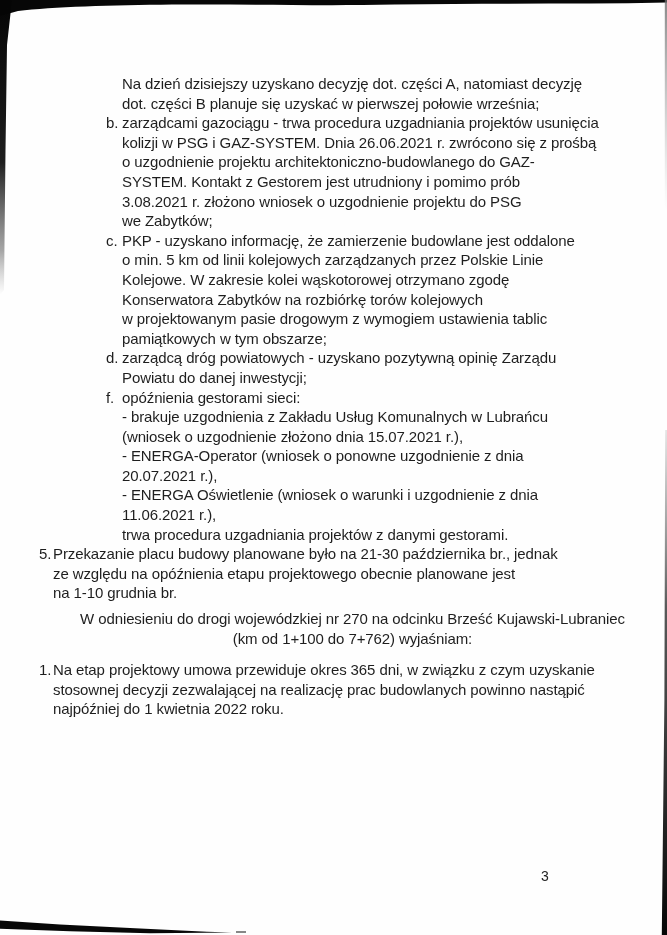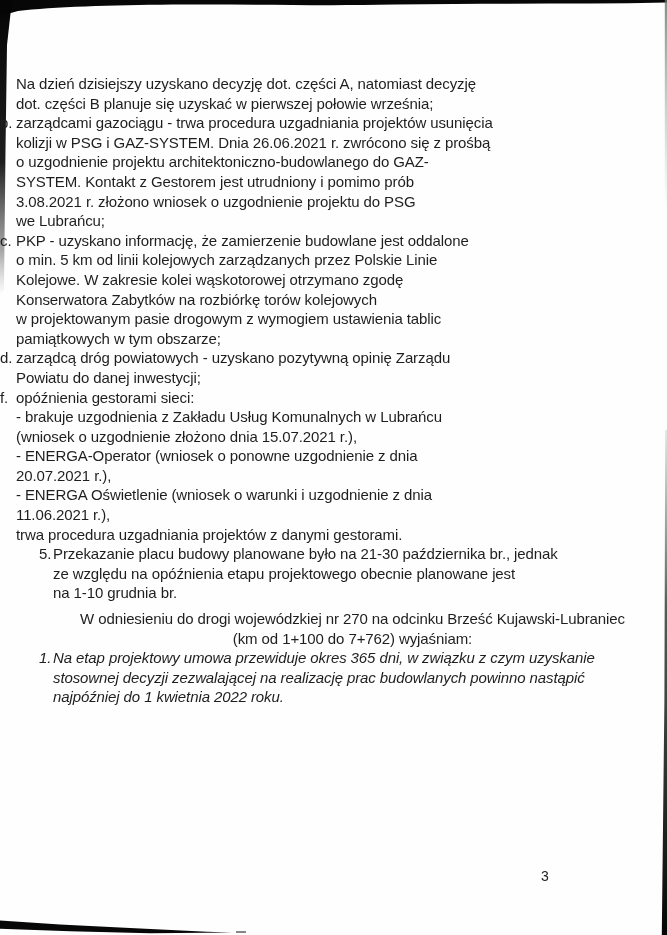--- a/index.html
+++ b/index.html
@@ -18,30 +18,30 @@
   .artifacts {
     position: absolute;
     left: 0; top: 0;
     width: 667px; height: 935px;
     pointer-events: none;
   }
   .content { position: relative; padding-top: 74px; }
   .line { white-space: pre; }
   .lead { font-weight: 400; }
   
-  .lettered { }
+  .lettered { margin-left: 106px; }
   .lettered .wrap { padding-left: 16px; }
   .lettered .marker { display: inline-block; width: 16px; }
   
   .outer { margin-left: 39px; }
   .outer .wrap { padding-left: 14px; }
   .outer .marker { display: inline-block; width: 14px; }
   .para { margin-left: 38px; margin-top: 6px; text-align: center; }
   .item5 { margin-top: 0; }
-  .item1 { margin-top: 0; font-style: italic; }
+  .item1 { margin-top: 12px; }
   .pagenum {
     position: absolute;
     left: 541px; top: 867px;
     font-size: 14px;
     color: #222;
   }
 </style>
 </head>
 <body>
 
@@ -79,21 +79,21 @@
       <div class="line wrap">Na dzień dzisiejszy uzyskano decyzję dot. części A, natomiast decyzję</div>
       <div class="line wrap">dot. części B planuje się uzyskać w pierwszej połowie września;</div>
     </div>
 
     <div class="lettered">
       <div class="line"><span class="marker">b.</span><span class="lead">zarządcami gazociągu</span><span> - trwa procedura uzgadniania projektów usunięcia</span></div>
       <div class="line wrap">kolizji w PSG i GAZ-SYSTEM. Dnia 26.06.2021 r. zwrócono się z prośbą</div>
       <div class="line wrap">o uzgodnienie projektu architektoniczno-budowlanego do GAZ-</div>
       <div class="line wrap">SYSTEM. Kontakt z Gestorem jest utrudniony i pomimo prób</div>
       <div class="line wrap">3.08.2021 r. złożono wniosek o uzgodnienie projektu do PSG</div>
-      <div class="line wrap">we Lubrańcu;</div>
+      <div class="line wrap">we Zabytków;</div>
     </div>
 
     <div class="lettered">
       <div class="line"><span class="marker">c.</span><span class="lead">PKP</span><span> - uzyskano informację, że zamierzenie budowlane jest oddalone</span></div>
       <div class="line wrap">o min. 5 km od linii kolejowych zarządzanych przez Polskie Linie</div>
       <div class="line wrap">Kolejowe. W zakresie kolei wąskotorowej otrzymano zgodę</div>
       <div class="line wrap">Konserwatora Zabytków na rozbiórkę torów kolejowych</div>
       <div class="line wrap">w projektowanym pasie drogowym z wymogiem ustawienia tablic</div>
       <div class="line wrap">pamiątkowych w tym obszarze;</div>
     </div>

